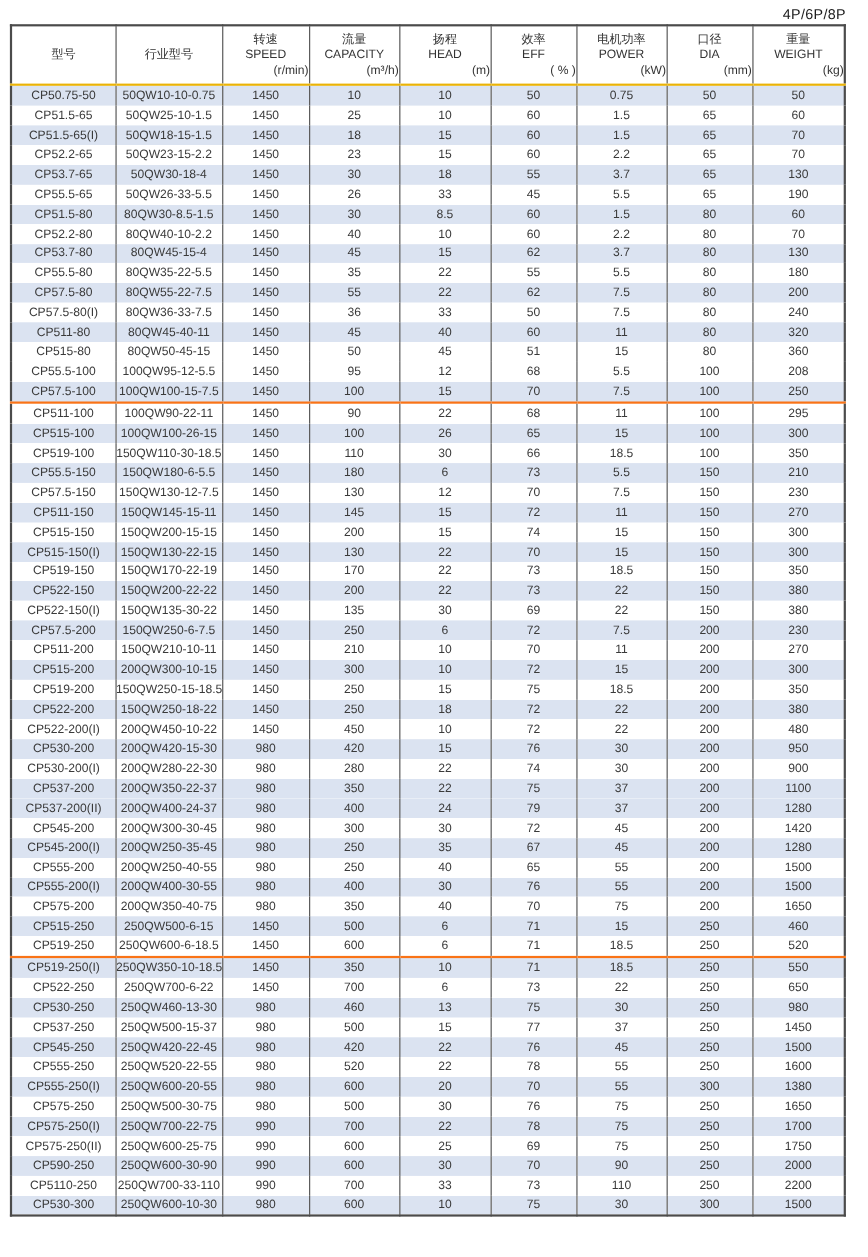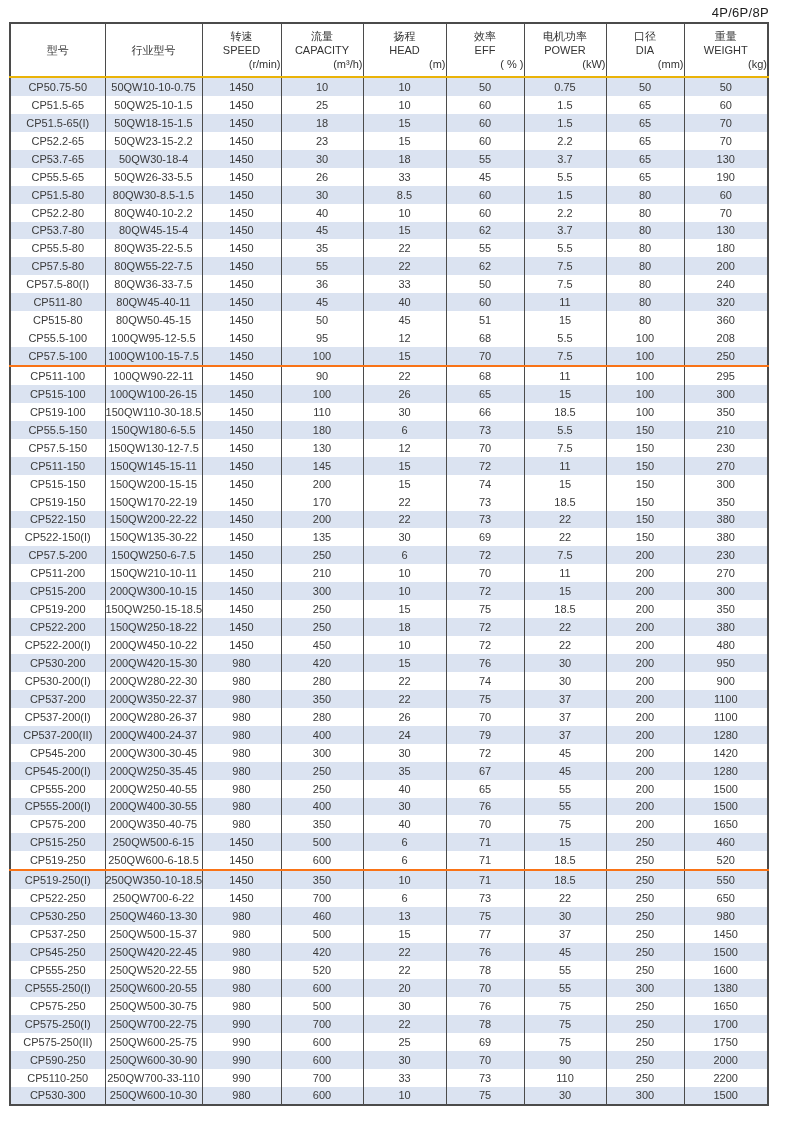--- a/index.html
+++ b/index.html
@@ -347,20 +347,31 @@
         <td>CP515-150</td>
         <td>150QW200-15-15</td>
         <td>1450</td>
         <td>200</td>
         <td>15</td>
         <td>74</td>
         <td>15</td>
         <td>150</td>
         <td>300</td>
       </tr>
+      <tr class="stripe">
+        <td>CP515-150(I)</td>
+        <td>150QW130-22-15</td>
+        <td>1450</td>
+        <td>130</td>
+        <td>22</td>
+        <td>70</td>
+        <td>15</td>
+        <td>150</td>
+        <td>300</td>
+      </tr>
       <tr>
         <td>CP519-150</td>
         <td>150QW170-22-19</td>
         <td>1450</td>
         <td>170</td>
         <td>22</td>
         <td>73</td>
         <td>18.5</td>
         <td>150</td>
         <td>350</td>
@@ -475,31 +486,20 @@
         <td>200</td>
         <td>900</td>
       </tr>
       <tr class="stripe">
         <td>CP537-200</td>
         <td>200QW350-22-37</td>
         <td>980</td>
         <td>350</td>
         <td>22</td>
         <td>75</td>
-        <td>37</td>
-        <td>200</td>
-        <td>1100</td>
-      </tr>
-      <tr>
-        <td>CP537-200(I)</td>
-        <td>200QW280-26-37</td>
-        <td>980</td>
-        <td>280</td>
-        <td>26</td>
-        <td>70</td>
         <td>37</td>
         <td>200</td>
         <td>1100</td>
       </tr>
       <tr class="stripe">
         <td>CP537-200(II)</td>
         <td>200QW400-24-37</td>
         <td>980</td>
         <td>400</td>
         <td>24</td>

